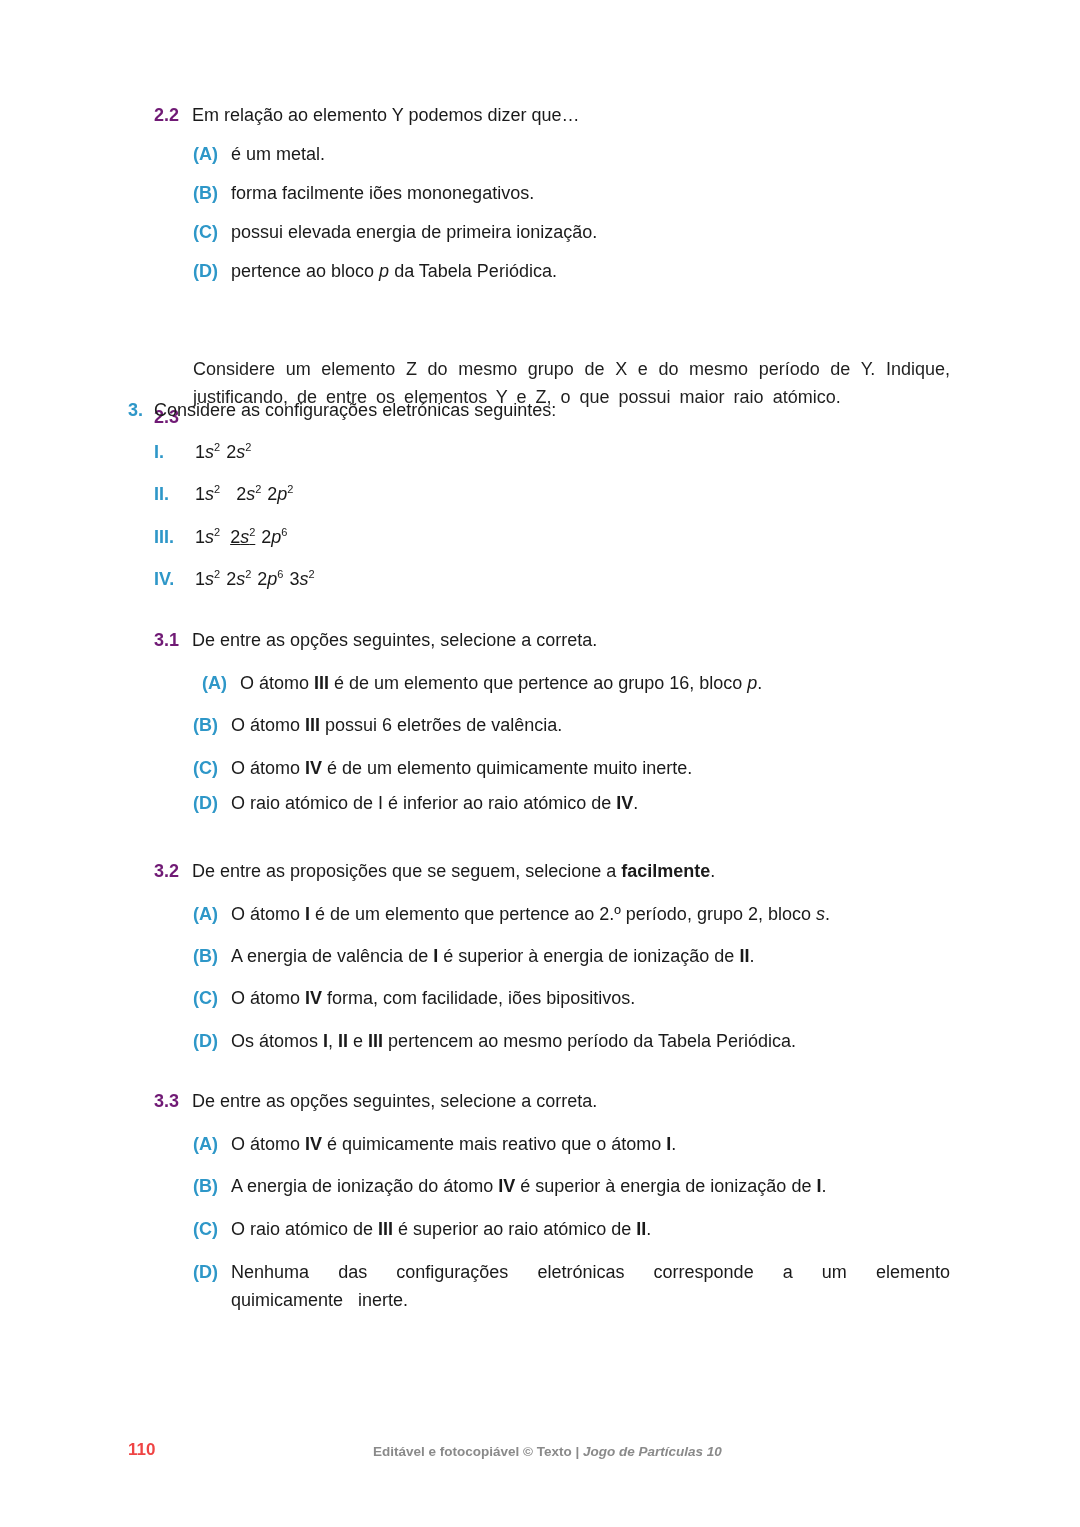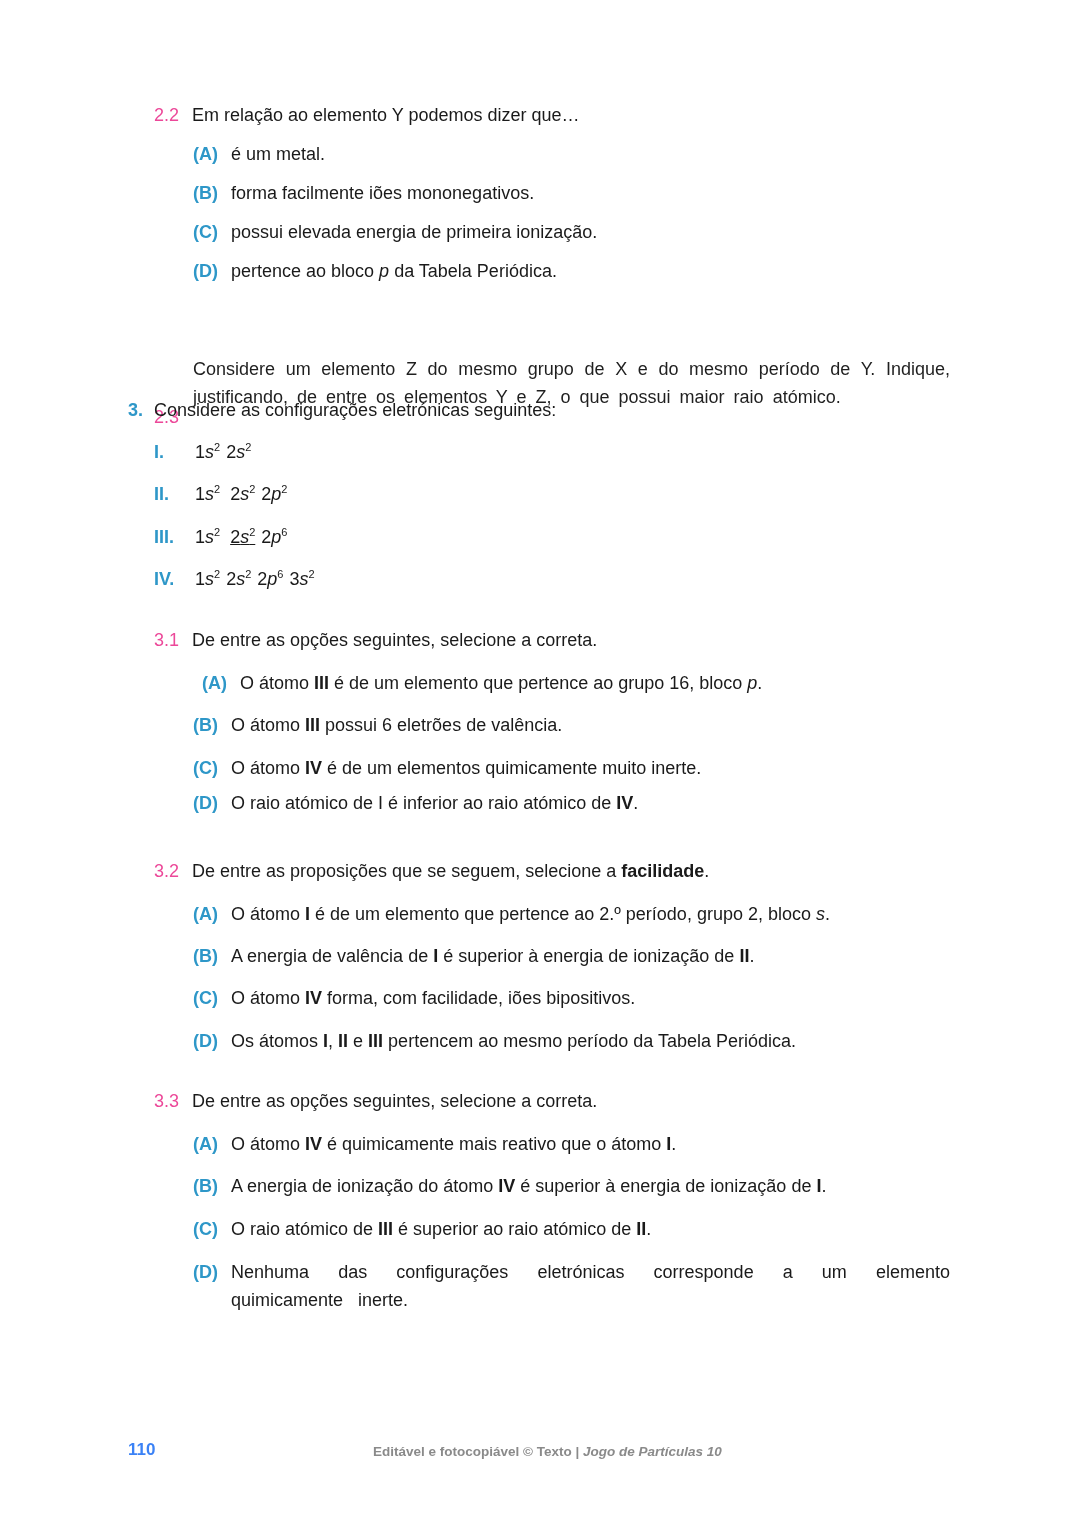--- a/index.html
+++ b/index.html
@@ -3,27 +3,27 @@
 <meta charset="utf-8">
 <style>
   html, body { margin: 0; padding: 0; background: #ffffff; }
   body { width: 1080px; height: 1527px; position: relative; overflow: hidden;
     font-family: "Liberation Sans", "DejaVu Sans", sans-serif; color: #1a1a1a; }
   .abs { position: absolute; margin-top: 48px; }
   .text { font-size: 18px; line-height: 28px; color: #1f1f1f; }
   .num { color: #2e97c8; font-weight: bold; }
   .opt-letter { color: #2e97c8; font-weight: bold; display: inline-block; width: 38px; }
   .row { position: absolute; font-size: 18px; line-height: 28px; white-space: nowrap; }
-  .qnum { display: inline-block; width: 38px; color: #ec4899; font-weight: normal; }
+  .qnum { display: inline-block; width: 38px; color: #701a75; font-weight: bold; }
   .just { text-align: justify; text-align-last: left; }
   b { font-weight: bold; }
   i { font-style: italic; }
   sup { font-size: 11px; vertical-align: 7px; line-height: 0; }
   .footer { position: absolute; top: 1440px; font-size: 17px; }
-  .page-num { left: 128px; font-weight: bold; color: #3b82f6; }
+  .page-num { left: 128px; font-weight: bold; color: #ef4444; }
   .credit { left: 373px; font-size: 13.5px; color: #8a8a8a; font-weight: bold; top: 1444px; }
   .credit i { font-weight: bold; }
 </style>
 </head>
 <body>
 
 <div class="row" style="left:154px; top:101px;">
   <span class="qnum">2.2</span><span>Em relação ao elemento Y podemos dizer que…</span>
 </div>
 <div id="q22opts">
@@ -36,34 +36,34 @@
 <div class="abs text" style="left:154px; top:307px; width:796px;">
   <span class="qnum abs" style="left:0; top:0;">2.3</span>
   <div class="just" style="margin-left:39px; word-spacing:4px;">Considere um elemento Z do mesmo grupo de X e do mesmo período de Y. Indique, justificando, de entre os elementos Y e Z, o que possui maior raio atómico.</div>
 </div>
 
 <div class="row" style="left:128px; top:396px;">
   <span class="num" style="display:inline-block;width:26px;">3.</span><span>Considere as configurações eletrónicas seguintes:</span>
 </div>
 <div id="configs">
     <div class="row" style="left:154px; top:438px;"><span class="num" style="display:inline-block;width:41px;">I.</span><span style=""><span>1</span><i>s</i><sup>2</sup></span><span style="margin-left:6px;"><span>2</span><i>s</i><sup>2</sup></span></div>
-    <div class="row" style="left:154px; top:480px;"><span class="num" style="display:inline-block;width:41px;">II.</span><span style=""><span>1</span><i>s</i><sup>2</sup></span><span style="margin-left:10px;text-align:center;"><span>2</span><i>s</i><sup>2</sup></span><span style="margin-left:6px;text-align:right;"><span>2</span><i>p</i><sup>2</sup></span></div>
+    <div class="row" style="left:154px; top:480px;"><span class="num" style="display:inline-block;width:41px;">II.</span><span style=""><span>1</span><i>s</i><sup>2</sup></span><span style="margin-left:16px;text-align:center;"><span>2</span><i>s</i><sup>2</sup></span><span style="margin-left:6px;text-align:right;"><span>2</span><i>p</i><sup>2</sup></span></div>
     <div class="row" style="left:154px; top:523px;"><span class="num" style="display:inline-block;width:41px;">III.</span><span style=""><span>1</span><i>s</i><sup>2</sup></span><span style="margin-left:10px;text-decoration:underline;"><span>2</span><i>s</i><sup>2</sup></span><span style="margin-left:6px;"><span>2</span><i>p</i><sup>6</sup></span></div>
     <div class="row" style="left:154px; top:565px;"><span class="num" style="display:inline-block;width:41px;">IV.</span><span style=""><span>1</span><i>s</i><sup>2</sup></span><span style="margin-left:6px;"><span>2</span><i>s</i><sup>2</sup></span><span style="margin-left:6px;"><span>2</span><i>p</i><sup>6</sup></span><span style="margin-left:6px;"><span>3</span><i>s</i><sup>2</sup></span></div>
   </div>
 
 <div id="q31">
     <div class="row" style="left:154px; top:626px;"><span class="qnum">3.1</span><span>De entre as opções seguintes, selecione a correta.</span></div>
     <div class="row" style="left:202px; top:669px;"><span class="opt-letter" style="">(A)</span><span style=""><span>O átomo </span><b>III</b><span> é de um elemento que pertence ao grupo 16, bloco </span><i>p</i><span>.</span></span></div>
     <div class="row" style="left:193px; top:711px;"><span class="opt-letter" style="">(B)</span><span style=""><span>O átomo </span><b>III</b><span> possui 6 eletrões de valência.</span></span></div>
-    <div class="row" style="left:193px; top:754px;"><span class="opt-letter" style="">(C)</span><span style=""><span>O átomo </span><b>IV</b><span> é de um elementos quimicamente muito inerte.</span></span></div>
+    <div class="row" style="left:193px; top:754px;"><span class="opt-letter" style="">(C)</span><span style=""><span>O átomo </span><b>IV</b><span> é de um elemento quimicamente muito inerte.</span></span></div>
     <div class="row" style="left:193px; top:789px;"><span class="opt-letter" style="">(D)</span><span style=""><span>O raio atómico de I é inferior ao raio atómico de </span><b>IV</b><span>.</span></span></div>
   </div>
 <div id="q32">
-    <div class="row" style="left:154px; top:857px;"><span class="qnum">3.2</span><span><span>De entre as proposições que se seguem, selecione a </span><b>facilidade</b><span>.</span></span></div>
+    <div class="row" style="left:154px; top:857px;"><span class="qnum">3.2</span><span><span>De entre as proposições que se seguem, selecione a </span><b>facilmente</b><span>.</span></span></div>
     <div class="row" style="left:193px; top:900px;"><span class="opt-letter" style="">(A)</span><span style=""><span>O átomo </span><b>I</b><span> é de um elemento que pertence ao 2.º período, grupo 2, bloco </span><i>s</i><span>.</span></span></div>
     <div class="row" style="left:193px; top:942px;"><span class="opt-letter" style="">(B)</span><span style=""><span>A energia de valência de </span><b>I</b><span> é superior à energia de ionização de </span><b>II</b><span>.</span></span></div>
     <div class="row" style="left:193px; top:984px;"><span class="opt-letter" style="">(C)</span><span style=""><span>O átomo </span><b>IV</b><span> forma, com facilidade, iões bipositivos.</span></span></div>
     <div class="row" style="left:193px; top:1027px;"><span class="opt-letter" style="">(D)</span><span style=""><span>Os átomos </span><b>I</b><span>, </span><b>II</b><span> e </span><b>III</b><span> pertencem ao mesmo período da Tabela Periódica.</span></span></div>
   </div>
 <div id="q33">
     <div class="row" style="left:154px; top:1087px;"><span class="qnum">3.3</span><span>De entre as opções seguintes, selecione a correta.</span></div>
     <div class="row" style="left:193px; top:1130px;"><span class="opt-letter" style="">(A)</span><span style=""><span>O átomo </span><b>IV</b><span> é quimicamente mais reativo que o átomo </span><b>I</b><span>.</span></span></div>
     <div class="row" style="left:193px; top:1172px;"><span class="opt-letter" style="">(B)</span><span style=""><span>A energia de ionização do átomo </span><b>IV</b><span> é superior à energia de ionização de </span><b>I</b><span>.</span></span></div>
     <div class="row" style="left:193px; top:1215px;"><span class="opt-letter" style="">(C)</span><span style=""><span>O raio atómico de </span><b>III</b><span> é superior ao raio atómico de </span><b>II</b><span>.</span></span></div>

